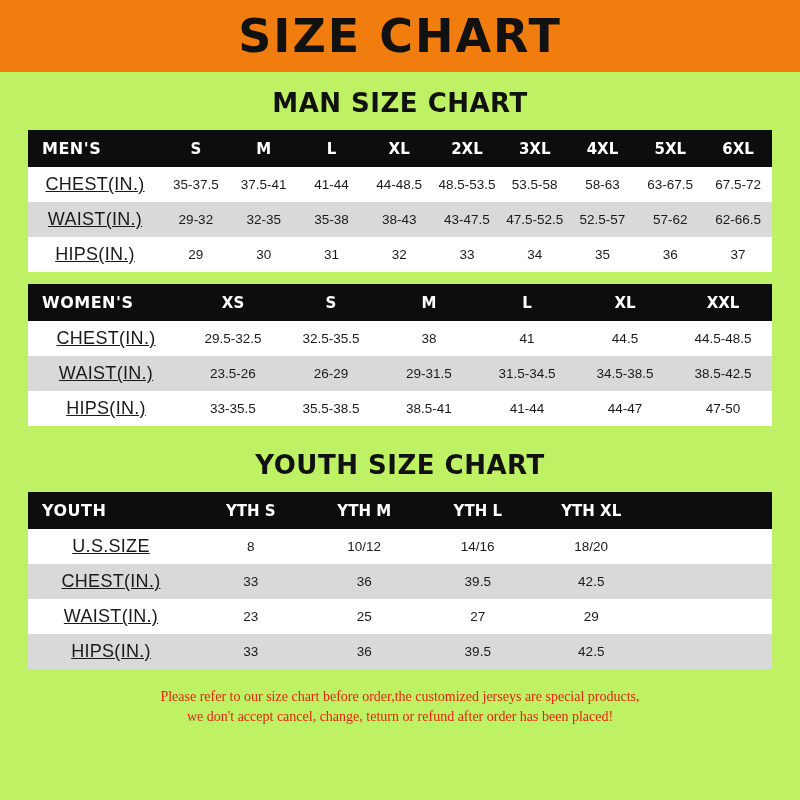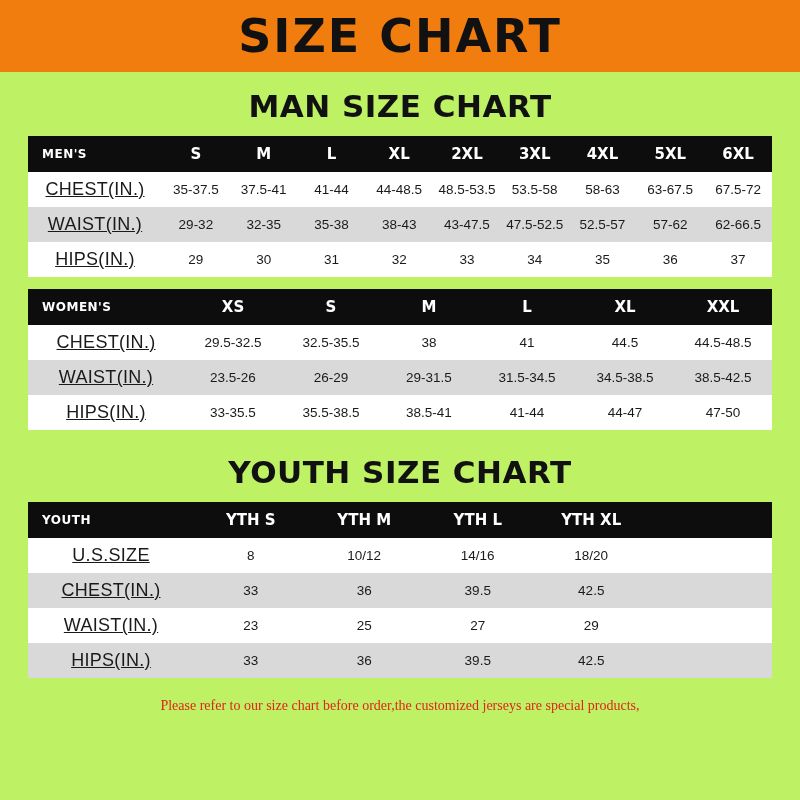--- a/index.html
+++ b/index.html
@@ -34,21 +34,21 @@
     font-size: 46px;
     letter-spacing: 2px;
     color: #111111;
     line-height: 1;
   }
   
   .section-title {
     text-align: center;
     font-family: "DejaVu Sans", sans-serif;
     font-weight: bold;
-    font-size: 31px;
+    font-size: 26px;
     color: #111111;
     letter-spacing: 0.5px;
   }
   #man-title { margin-top: 16px; }
   #women-title { margin-top: 22px; }
   #youth-title { margin-top: 24px; }
 
   
   .table-wrap {
     margin: 12px auto 0 auto;
@@ -64,21 +64,21 @@
     color: #ffffff;
     font-family: "DejaVu Sans", sans-serif;
     font-weight: bold;
     font-size: 15px;
     padding: 9px 2px;
     text-align: center;
   }
   table.size-table thead th.first-col {
     text-align: left;
     padding-left: 14px;
-    font-size: 12px;
+    font-size: 16px;
     letter-spacing: 0.5px;
   }
   table.size-table tbody td {
     font-family: "Liberation Sans", sans-serif;
     font-size: 13.5px;
     color: #1a1a1a;
     text-align: center;
     padding: 7px 2px;
   }
   table.size-table tbody td.first-col {
@@ -265,15 +265,16 @@
           <td>39.5</td>
           <td>42.5</td>
           <td></td>
         </tr>
       </tbody>
     </table>
   </div>
 
   <div class="footer-note">
     <div>Please refer to our size chart before order,the customized jerseys are special products,</div>
+    <div>we don't accept cancel, change, teturn or refund after order has been placed!</div>
   </div>
 
 </div>
 
 </body></html>

